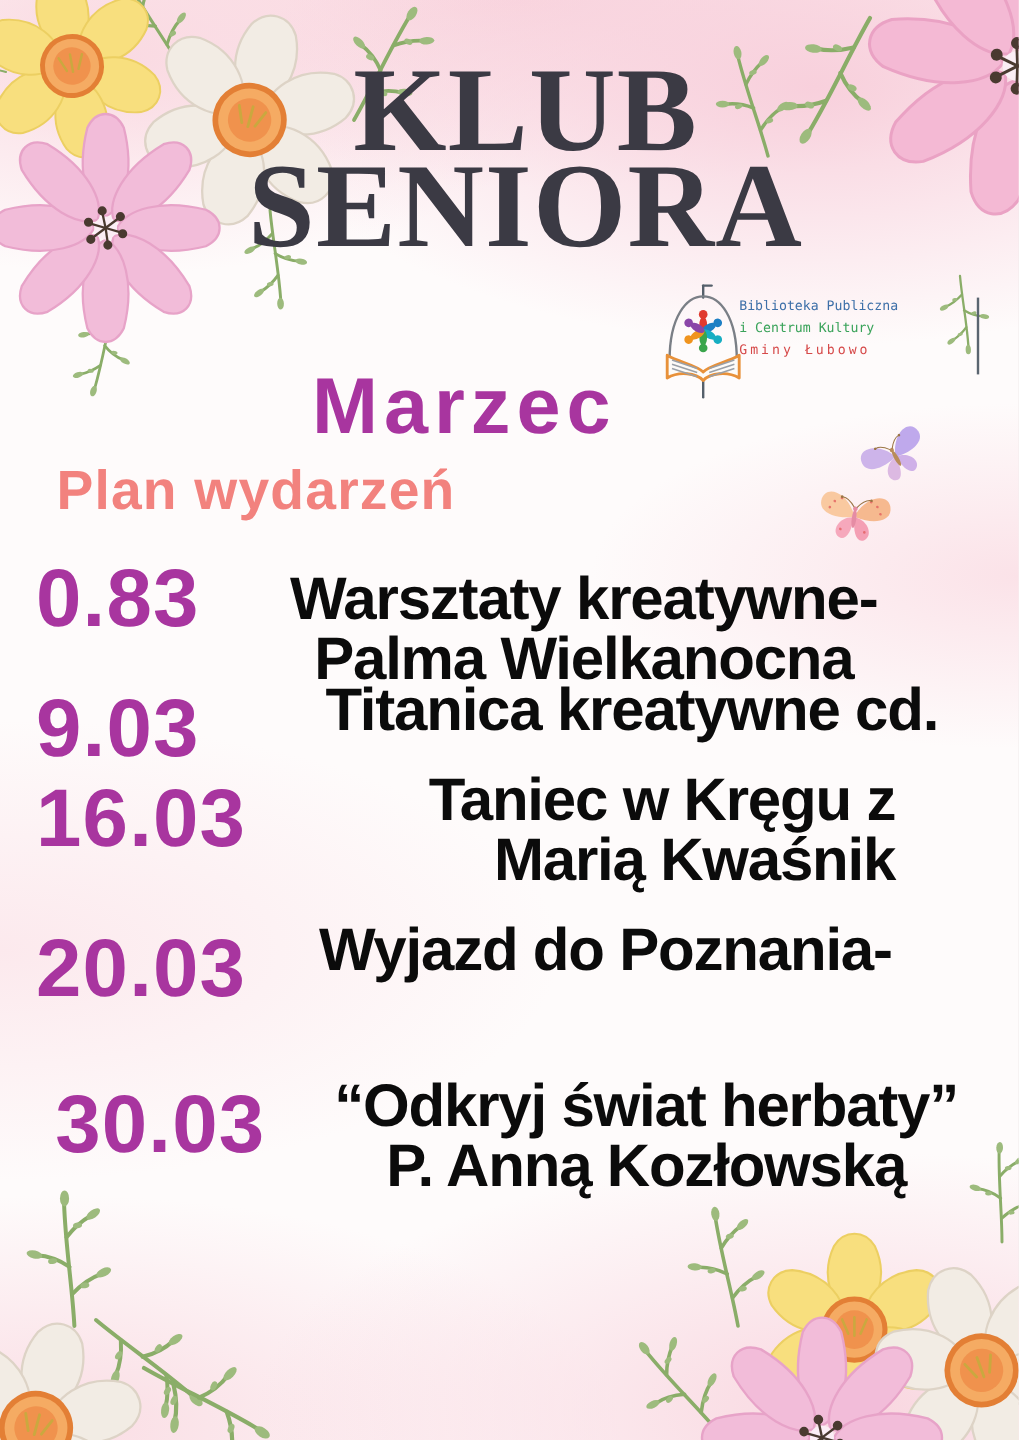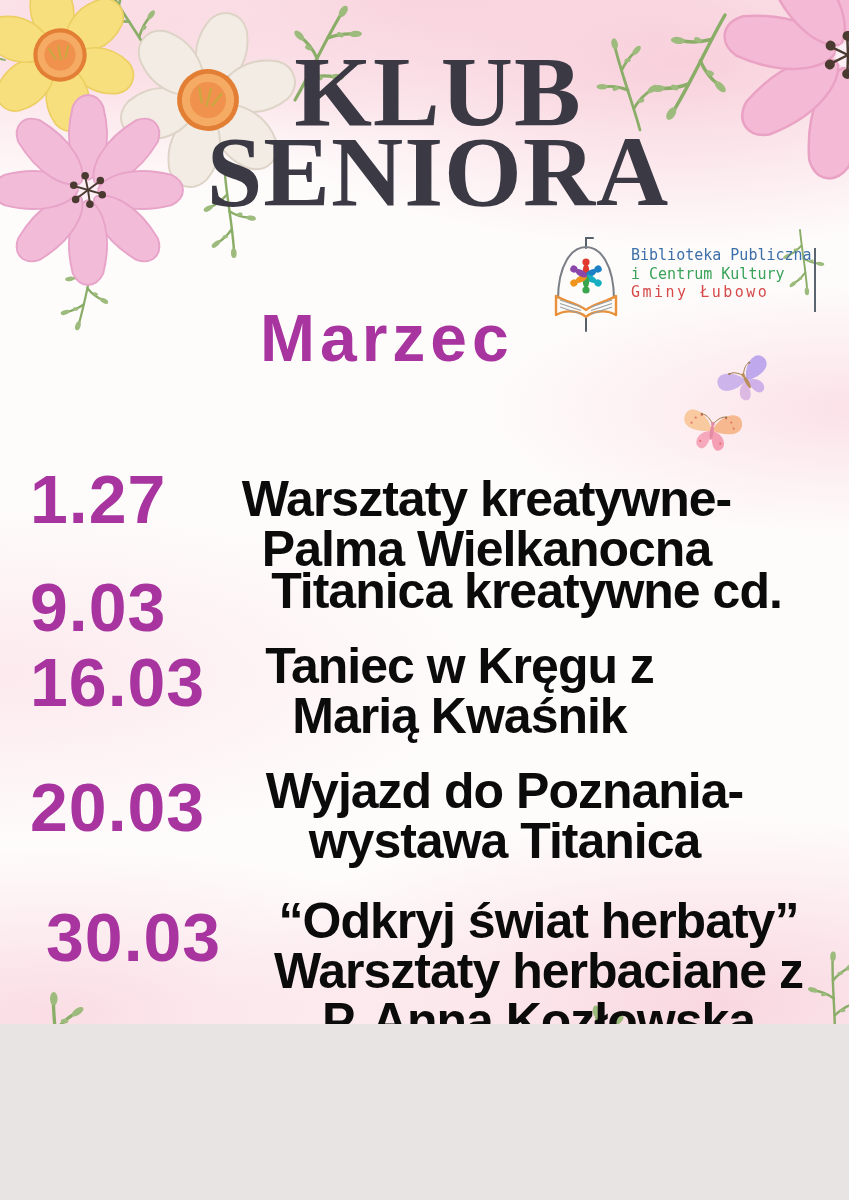--- a/index.html
+++ b/index.html
@@ -1,21 +1,21 @@
 <!DOCTYPE html>
 <html><head>
 <meta charset="utf-8">
 <style>
   * { margin:0; padding:0; box-sizing:border-box; }
   html,body { background:#e9e4e4; }
   body { font-family:"Liberation Sans", sans-serif; }
 
   .poster {
     position:relative;
-    width:849px; height:1024px;
+    width:849px; height:1200px;
     margin:0 auto;
     overflow:hidden;
     background:
       radial-gradient(55% 18% at 80% 6%,  #f8d0dc 0%, rgba(248,208,220,0) 100%),
       radial-gradient(45% 15% at 12% 4%,  #fadae2 0%, rgba(250,218,226,0) 100%),
       radial-gradient(70% 13% at 50% 0%,  #f9d6df 0%, rgba(249,214,223,0) 100%),
       radial-gradient(42% 12% at 100% 40%,#fbe2e8 0%, rgba(251,226,232,0) 100%),
       radial-gradient(55% 16% at 0% 66%,  #fce9ed 0%, rgba(252,233,237,0) 100%),
       radial-gradient(60% 18% at 85% 98%, #f9d7e0 0%, rgba(249,215,224,0) 100%),
       radial-gradient(55% 16% at 6% 99%,  #fadde4 0%, rgba(250,221,228,0) 100%),
@@ -31,23 +31,23 @@
     font-weight:bold;
     font-size:100px; line-height:80px;
     color:#3b3a44;
     letter-spacing:1px;
   }
   .title span { display:block; }
 
   .logo { position:absolute; left:548px; top:234px; width:280px; height:104px; }
   .logo-icon { position:absolute; left:0; top:0; }
   .logo-text {
-    position:absolute; left:83px; top:12px;
+    position:absolute; left:68px; top:12px;
     font-family:"DejaVu Sans Mono", monospace;
-    font-size:15px; line-height:18.5px;
+    font-size:11px; line-height:18.5px;
     white-space:nowrap;
   }
   .logo-line1 { color:#3d6fa8; }
   .logo-line2 { color:#3aa35a; }
   .logo-line3 { color:#d64a4a; letter-spacing:2.5px; }
   .logo-divider { position:absolute; left:266px; top:14px; width:2px; height:64px; background:#5a6570; }
 
   .month {
     position:absolute; left:260px; top:300px;
     color:#a8359f;
@@ -71,21 +71,21 @@
   .event-text {
     flex:1 1 auto;
     padding-right:58px;
     text-align:center;
     color:#0b0b0b;
     font-weight:bold; font-size:50px; line-height:50px;
     letter-spacing:-1px;
   }
   .row-1 { top:458px; } .row-1 .event-text { transform:translateX(-18px);margin-top:16px; }
   .row-2 { top:566px;gap:44px; }
-  .row-3 { top:641px; } .row-3 .event-text { transform:translateX(-45px); }
+  .row-3 { top:641px; } .row-3 .event-text { transform:translateX(-45px);text-align:right; }
   .row-4 { top:766px; }
   .row-5 { top:896px;margin-left:16px; } .row-5 .event-text { transform:translateX(18px); }
 </style>
 </head>
 <body>
 
 <div class="poster">
 
   <svg class="decor" width="849" height="1200" viewBox="0 0 849 1200" xmlns="http://www.w3.org/2000/svg">
     <defs>
@@ -282,23 +282,24 @@
     </svg>
     <div class="logo-text">
       <div class="logo-line1">Biblioteka Publiczna</div>
       <div class="logo-line2">i Centrum Kultury</div>
       <div class="logo-line3">Gminy Łubowo</div>
     </div>
     <div class="logo-divider"></div>
   </div>
 
   <div class="month">Marzec</div>
+  <div class="subtitle">Plan wydarzeń</div>
 
   <div class="event row-1">
-    <div class="event-date">1.27</div>
+    <div class="event-date">0.83</div>
     <div class="event-text">
       <div>Warsztaty kreatywne-</div>
       <div>Palma Wielkanocna</div>
     </div>
   </div>
 
   <div class="event row-2">
     <div class="event-date">9.03</div>
     <div class="event-text">
       <div>Titanica kreatywne cd.</div>
@@ -310,26 +311,24 @@
     <div class="event-text">
       <div>Taniec w Kręgu z</div>
       <div>Marią Kwaśnik</div>
     </div>
   </div>
 
   <div class="event row-4">
     <div class="event-date">20.03</div>
     <div class="event-text">
       <div>Wyjazd do Poznania-</div>
-      <div>wystawa Titanica</div>
     </div>
   </div>
 
   <div class="event row-5">
     <div class="event-date">30.03</div>
     <div class="event-text">
       <div>“Odkryj świat herbaty”</div>
-      <div>Warsztaty herbaciane z</div>
       <div>P. Anną Kozłowską</div>
     </div>
   </div>
 
 </div>
 
 </body></html>

